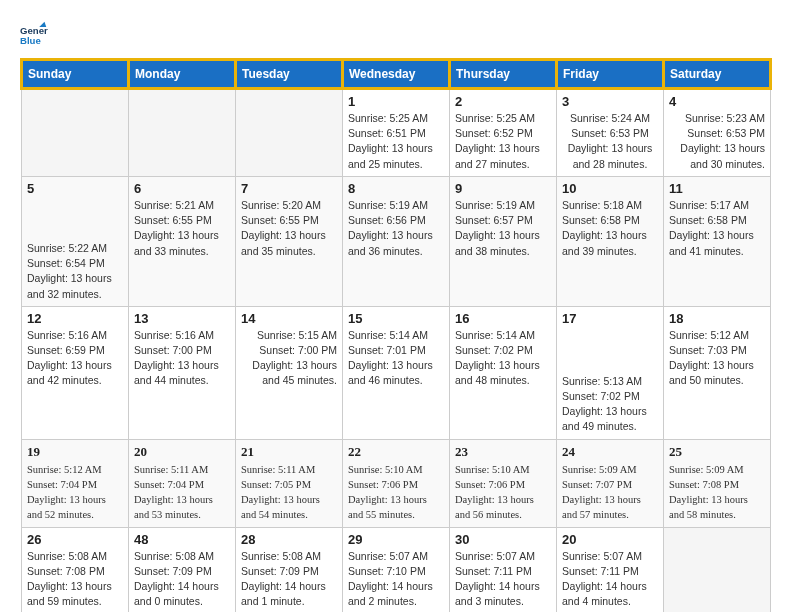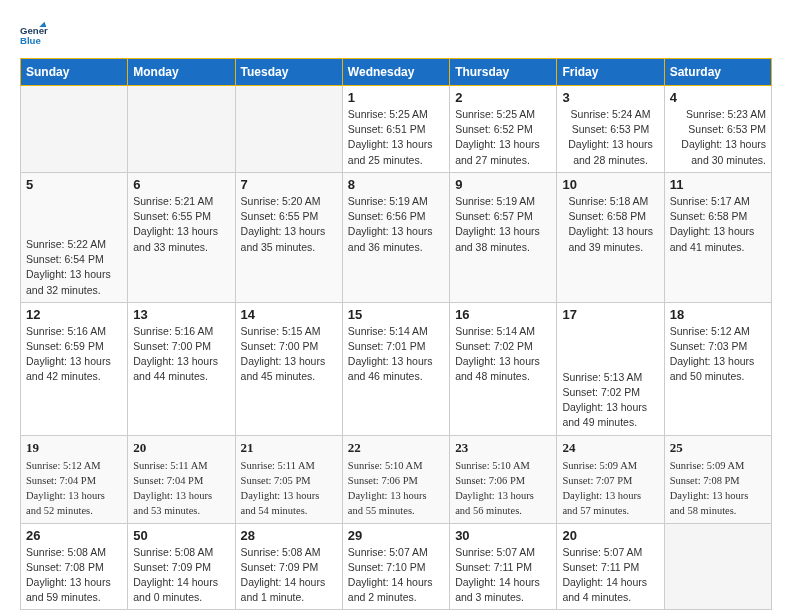--- a/index.html
+++ b/index.html
@@ -41,21 +41,21 @@
       width: 100%;
       border-collapse: collapse;
       font-size: 11px;
     }
     .calendar th {
       background: #1a6fc4;
       color: #fff;
       text-align: left;
       padding: 6px 5px;
       font-size: 12px;
-      border: 1px solid #eab308;
+      border: 3px solid #eab308;
     }
     .calendar td {
       vertical-align: top;
       padding: 4px 5px;
       border: 1px solid #ccc;
       width: calc(100% / 7);
       height: 80px;
       background: #fff;
     }
     .calendar td.empty {
@@ -175,21 +175,21 @@
         </td>
         <td>
           <span class="day-number">9</span>
           <div class="day-info" style="white-space: pre-line;">Sunrise: 5:19 AM
 Sunset: 6:57 PM
 Daylight: 13 hours
 and 38 minutes.</div>
         </td>
         <td>
           <span class="day-number">10</span>
-          <div class="day-info" style="white-space: pre-line; margin-left: 6px;">Sunrise: 5:18 AM
+          <div class="day-info" style="white-space: pre-line;">Sunrise: 5:18 AM
 Sunset: 6:58 PM
 Daylight: 13 hours
 and 39 minutes.</div>
         </td>
         <td>
           <span class="day-number">11</span>
           <div class="day-info" style="white-space: pre-line;">Sunrise: 5:17 AM
 Sunset: 6:58 PM
 Daylight: 13 hours
 and 41 minutes.</div>
@@ -205,21 +205,21 @@
         </td>
         <td>
           <span class="day-number">13</span>
           <div class="day-info" style="white-space: pre-line;">Sunrise: 5:16 AM
 Sunset: 7:00 PM
 Daylight: 13 hours
 and 44 minutes.</div>
         </td>
         <td>
           <span class="day-number">14</span>
-          <div class="day-info" style="white-space: pre-line;">Sunrise: 5:15 AM
+          <div class="day-info" style="white-space: pre-line; text-align: right;">Sunrise: 5:15 AM
 Sunset: 7:00 PM
 Daylight: 13 hours
 and 45 minutes.</div>
         </td>
         <td>
           <span class="day-number">15</span>
           <div class="day-info" style="white-space: pre-line;">Sunrise: 5:14 AM
 Sunset: 7:01 PM
 Daylight: 13 hours
 and 46 minutes.</div>
@@ -299,21 +299,21 @@
       </tr>
       <tr>
         <td>
           <span class="day-number">26</span>
           <div class="day-info" style="white-space: pre-line;">Sunrise: 5:08 AM
 Sunset: 7:08 PM
 Daylight: 13 hours
 and 59 minutes.</div>
         </td>
         <td>
-          <span class="day-number">50</span>
+          <span class="day-number">48</span>
           <div class="day-info" style="white-space: pre-line;">Sunrise: 5:08 AM
 Sunset: 7:09 PM
 Daylight: 14 hours
 and 0 minutes.</div>
         </td>
         <td>
           <span class="day-number">28</span>
           <div class="day-info" style="white-space: pre-line;">Sunrise: 5:08 AM
 Sunset: 7:09 PM
 Daylight: 14 hours

